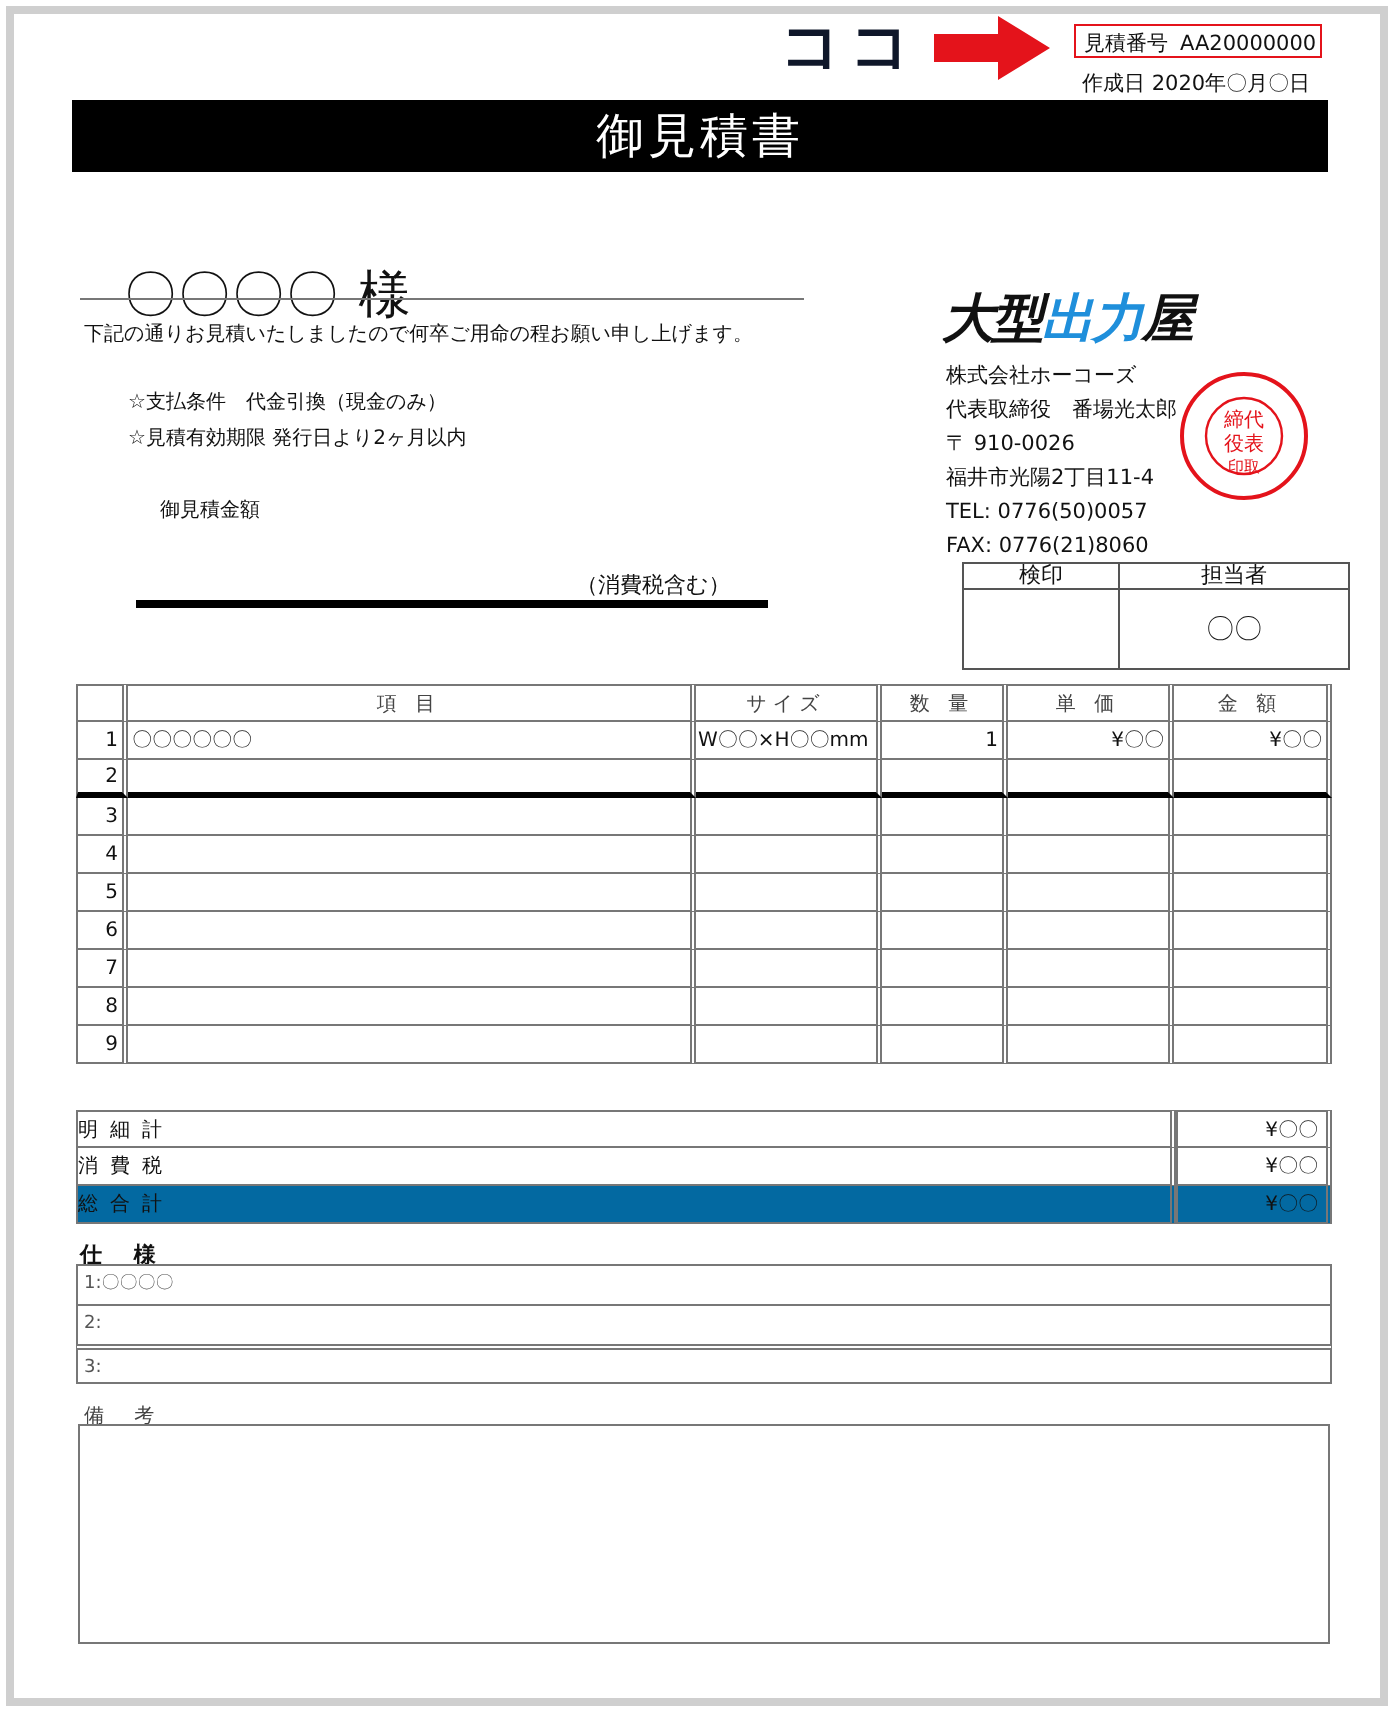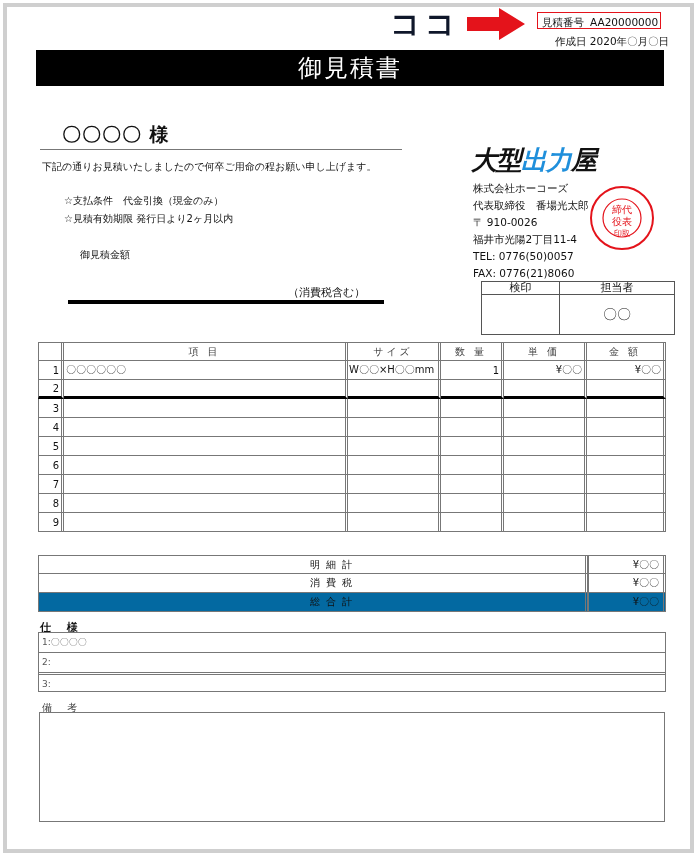--- a/index.html
+++ b/index.html
@@ -14,28 +14,28 @@
 
   
   .koko { left: 390px; top: 8px; height: 32px; display: flex; align-items: center; gap: 8px; }
   .koko-label { color: #0f172a; font-size: 30px; font-weight: bold; letter-spacing: 4px; line-height: 30px; }
   .koko-arrow { width: 58px; height: 32px; }
   .quote-no-box {
     left: 537px; top: 12px; width: 124px; height: 17px;
     border: 1.5px solid #e4131b; font-size: 10.5px; line-height: 19px; padding-left: 4px; white-space: nowrap;
   }
   .quote-no-box span + span { margin-left: 6px; }
-  .created { left: 541px; top: 35px; font-size: 10.5px; white-space: nowrap; margin-left: 14px; }
+  .created { left: 541px; top: 35px; font-size: 10.5px; white-space: nowrap; }
 
   .title-bar {
     left: 36px; top: 50px; width: 628px; height: 36px; background: #000;
     color: #fff; font-size: 24px; font-weight: normal; text-align: center; line-height: 36px; letter-spacing: 2px;
   }
 
-  .customer { left: 62px; top: 122px; font-size: 19px; letter-spacing: 1px; font-weight: bold; }
+  .customer { left: 62px; top: 130px; font-size: 26px; letter-spacing: 1px; }
   .customer-line { left: 40px; top: 149px; width: 362px; height: 1px; background: #777; }
   .greeting { left: 42px; top: 160px; font-size: 10px; white-space: nowrap; }
   .cond1 { left: 64px; top: 194px; font-size: 10px; white-space: nowrap; }
   .cond2 { left: 64px; top: 212px; font-size: 10px; white-space: nowrap; }
   .amount-label { left: 80px; top: 248px; font-size: 10px; }
   .tax-incl { left: 288px; top: 285px; font-size: 11px; }
   .amount-line { left: 68px; top: 300px; width: 316px; height: 4px; background: #000; }
 
   
   .logo { left: 471px; top: 145px; font-size: 26px; font-weight: bold; letter-spacing: -1px; font-family: "DejaVu Serif", serif; line-height: 30px; }
@@ -59,21 +59,21 @@
   .items tr:first-child th { border-top: 1px solid #777; }
   .items tr > *:first-child { border-left: 1px solid #777; }
   .items th { color: #444; text-align: center; letter-spacing: 3px; margin-top: 44px; }
   .items td.num { text-align: right; width: 25px; }
   .items td.right { text-align: right; }
   .items tr.thick-bottom td { border-bottom: 3px solid #000; }
 
   .sum-table { left: 38px; top: 555px; width: 628px; border-collapse: separate; border-spacing: 0; }
   .sum-table td { height: 19px; font-size: 10px; border-bottom: 1px solid #777; border-right: 3px double #777; border-left: 1px solid #777; }
   .sum-table tr:first-child td { border-top: 1px solid #777; }
-  .sum-table td.label { text-align: center; letter-spacing: 6px; padding-left: 44px; }
+  .sum-table td.label { letter-spacing: 6px; }
   .sum-table td.val { text-align: right; width: 78px; padding-right: 4px; }
   .sum-table tr.total td { background: #0369a1; }
 
   .spec-title { left: 40px; top: 620px; font-size: 11px; font-weight: bold; letter-spacing: 6px; }
   .spec-box { left: 38px; top: 632px; width: 628px; }
   .spec-row { height: 20px; border: 1px solid #777; border-bottom: none; font-size: 9px; line-height: 19px; padding-left: 3px; color: #555; }
   .spec-row:last-child { border-bottom: 1px solid #777; }
   .spec-row.dbl { border-top: 3px double #777; }
 
   .remarks-title { left: 42px; top: 701px; font-size: 10px; letter-spacing: 6px; color: #444; }

